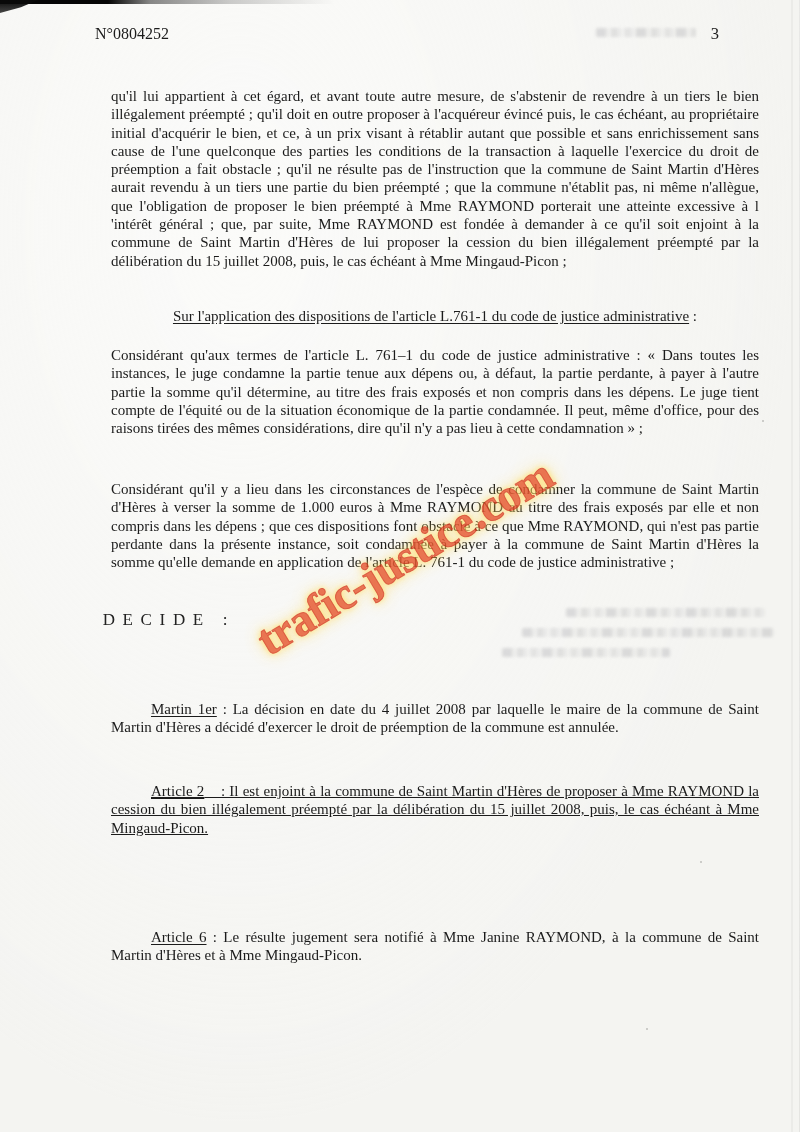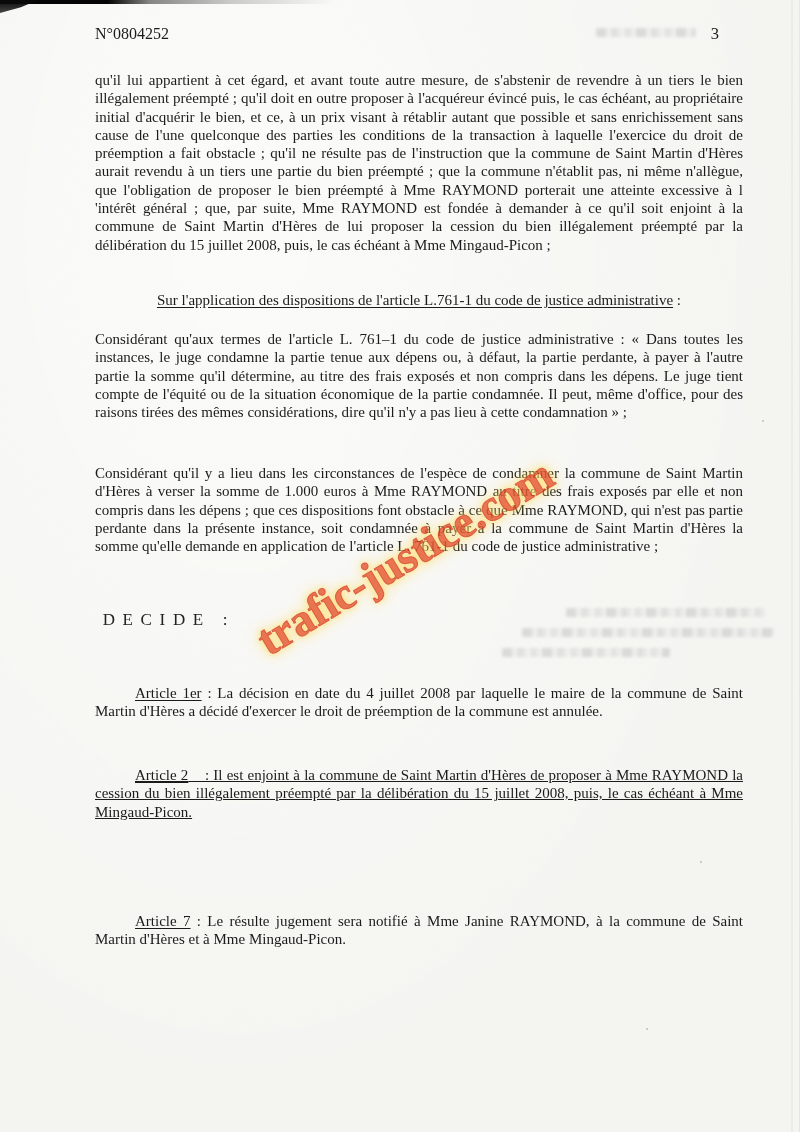--- a/index.html
+++ b/index.html
@@ -32,21 +32,21 @@
     position: absolute; top: 0; right: 6px; width: 2px; height: 100%;
     background: rgba(0,0,0,0.035);
   }
   .doc-header {
     position: absolute; top: 24px; left: 95px; width: 648px;
     display: flex; justify-content: space-between; align-items: center;
     font-size: 16px;
   }
   .doc-header .pageno { margin-right: 24px; font-size: 16.5px; }
   .para {
-    position: absolute; left: 95px; width: 648px; margin: 0;
+    position: absolute; left: 95px; width: 648px; margin: 16px;
     font-size: 15px; line-height: 18.3px; text-align: justify;
   }
   .p1 { top: 71px; }
   .heading { top: 291px; text-align: center; }
   .p2 { top: 330px; }
   .p3 { top: 464px; }
   .u { text-decoration: underline; text-underline-offset: 2px; }
   .decide {
     position: absolute; top: 610px; left: 95px; width: 648px;
     text-align: left; font-size: 17px; letter-spacing: 0.45em;
@@ -113,25 +113,25 @@
   <p class="para p2">Considérant qu'aux termes de l'article L. 761–1 du code de justice administrative : « Dans toutes les instances, le juge condamne la partie tenue aux dépens ou, à défaut, la partie perdante, à payer à l'autre partie la somme qu'il détermine, au titre des frais exposés et non compris dans les dépens. Le juge tient compte de l'équité ou de la situation économique de la partie condamnée. Il peut, même d'office, pour des raisons tirées des mêmes considérations, dire qu'il n'y a pas lieu à cette condamnation » ;</p>
 
   <p class="para p3">Considérant qu'il y a lieu dans les circonstances de l'espèce de condamner la commune de Saint Martin d'Hères à verser la somme de 1.000 euros à Mme RAYMOND au titre des frais exposés par elle et non compris dans les dépens ; que ces dispositions font obstacle à ce que Mme RAYMOND, qui n'est pas partie perdante dans la présente instance, soit condamnée à payer à la commune de Saint Martin d'Hères  la somme qu'elle demande en application de l'article L. 761-1 du code de justice administrative ;</p>
 
   <div class="decide">DECIDE :</div>
 
   <div class="ghost g-1"></div>
   <div class="ghost g-2"></div>
   <div class="ghost g-3"></div>
 
-  <p class="para article a1"><span class="u">Article 1er</span><span> : La décision en date du 4 juillet 2008 par laquelle le maire de la commune de Saint Martin d'Hères a décidé d'exercer le droit de préemption de la commune est annulée.</span></p>
+  <p class="para article a1"><span class="u">Martin 1er</span><span> : La décision en date du 4 juillet 2008 par laquelle le maire de la commune de Saint Martin d'Hères a décidé d'exercer le droit de préemption de la commune est annulée.</span></p>
 
   <p class="para article a2"><span class="u">Article 2</span><span>&nbsp;&nbsp;&nbsp; : Il est enjoint à la commune de Saint Martin d'Hères de proposer à Mme RAYMOND la cession du bien illégalement préempté par la délibération du 15 juillet  2008, puis, le cas échéant à Mme Mingaud-Picon.</span></p>
 
 
-  <p class="para article a4"><span class="u">Article 7</span><span> : Le résulte jugement sera notifié à Mme Janine RAYMOND, à la commune de Saint Martin d'Hères et à Mme Mingaud-Picon.</span></p>
+  <p class="para article a4"><span class="u">Article 6</span><span> : Le résulte jugement sera notifié à Mme Janine RAYMOND, à la commune de Saint Martin d'Hères et à Mme Mingaud-Picon.</span></p>
 
   <div class="watermark">trafic-justice.com</div>
 
   <div class="speck s1"></div>
   <div class="speck s2"></div>
   <div class="speck s3"></div>
 </div>
 
 </body></html>

